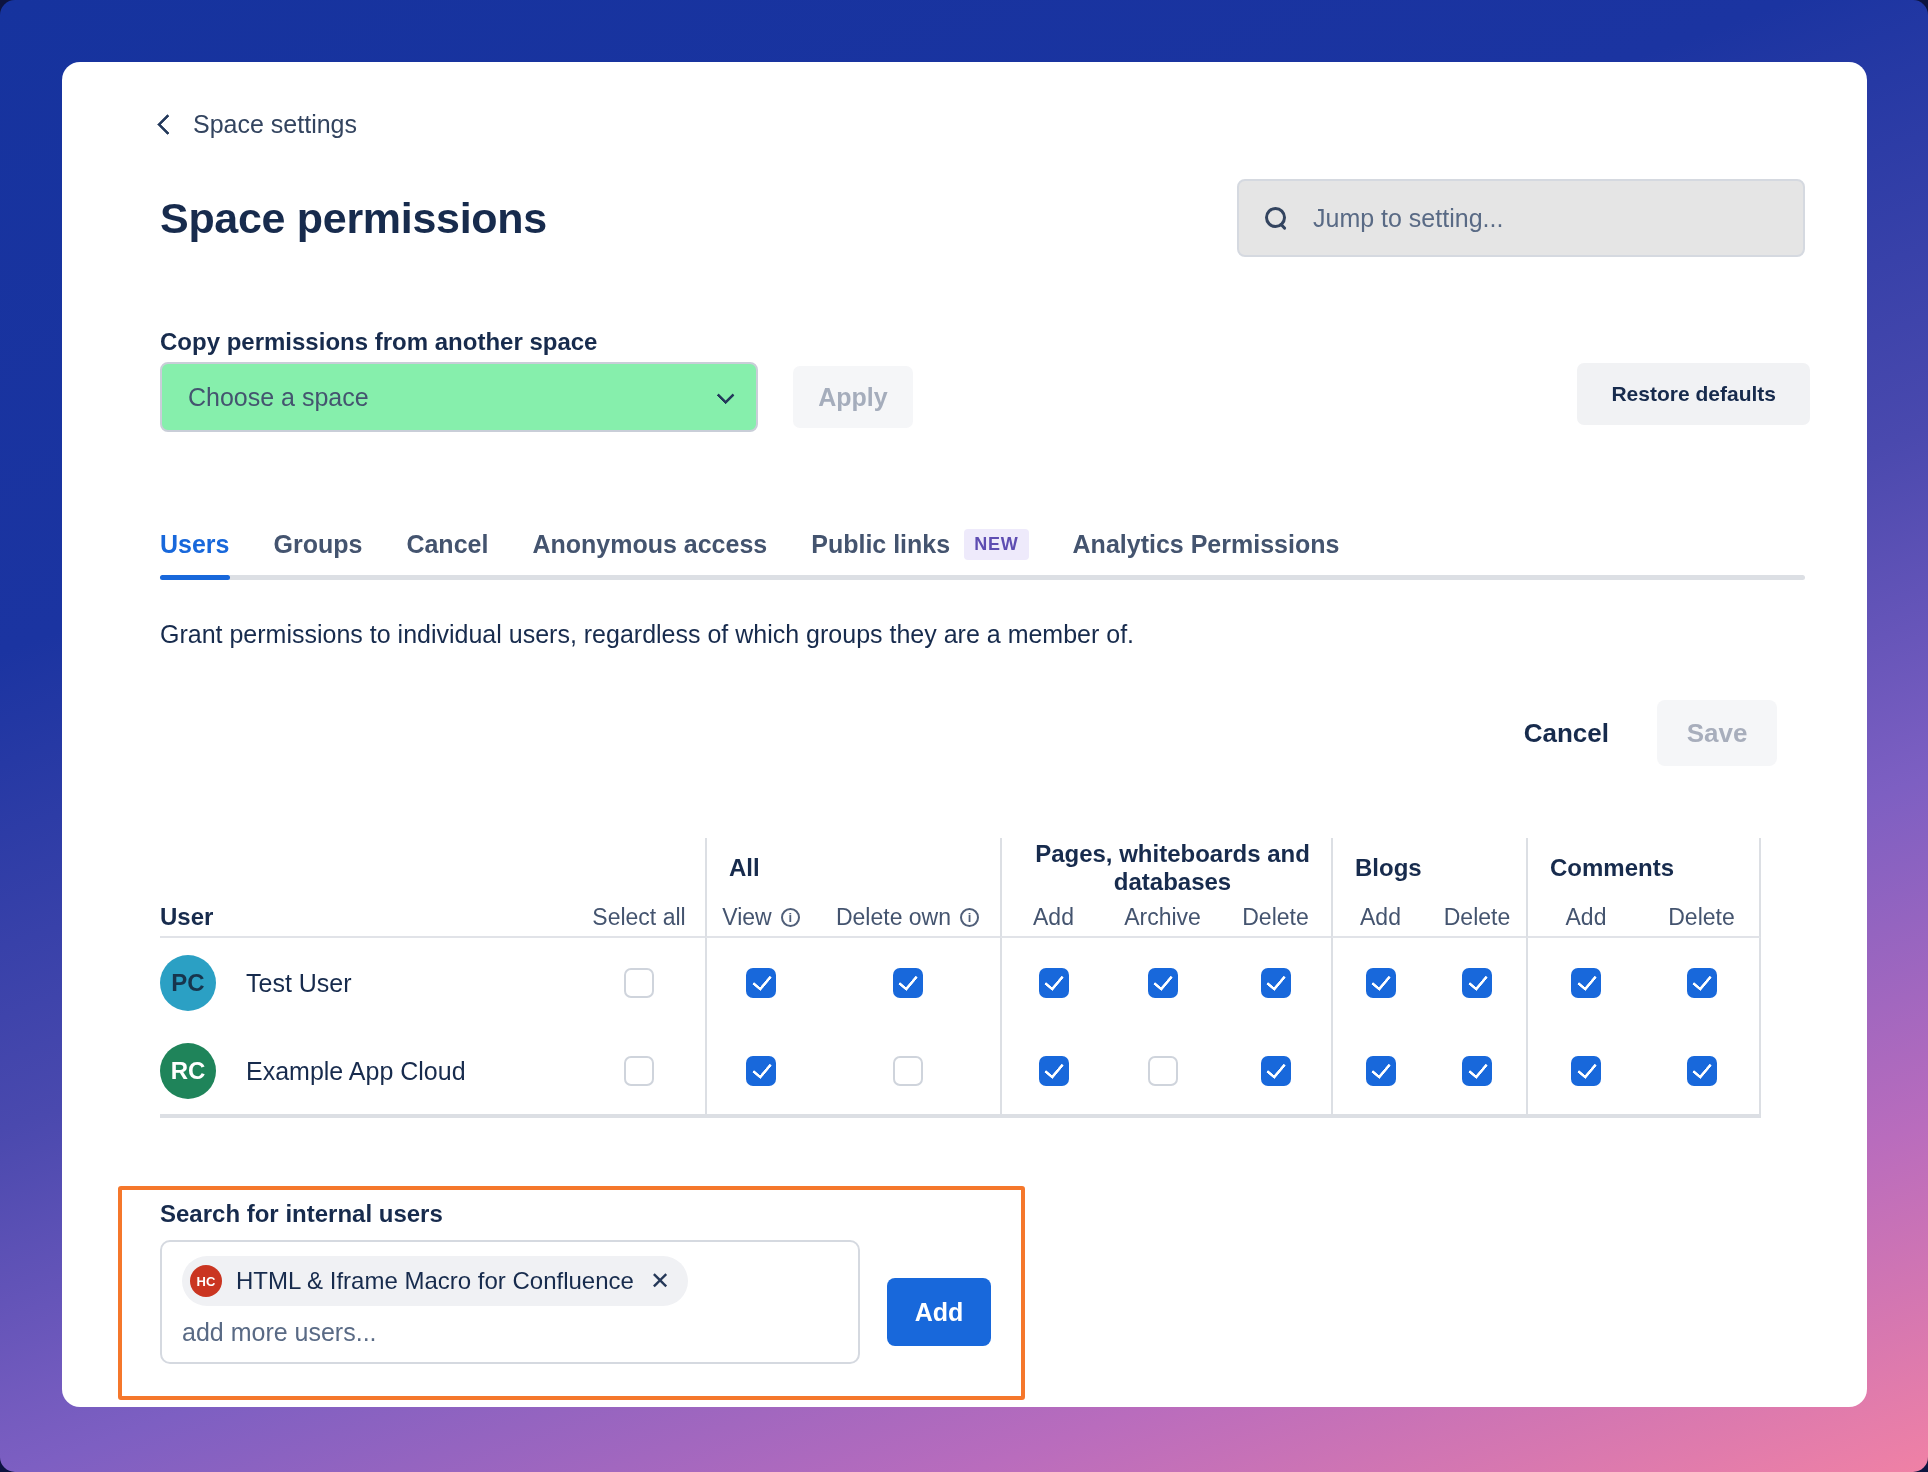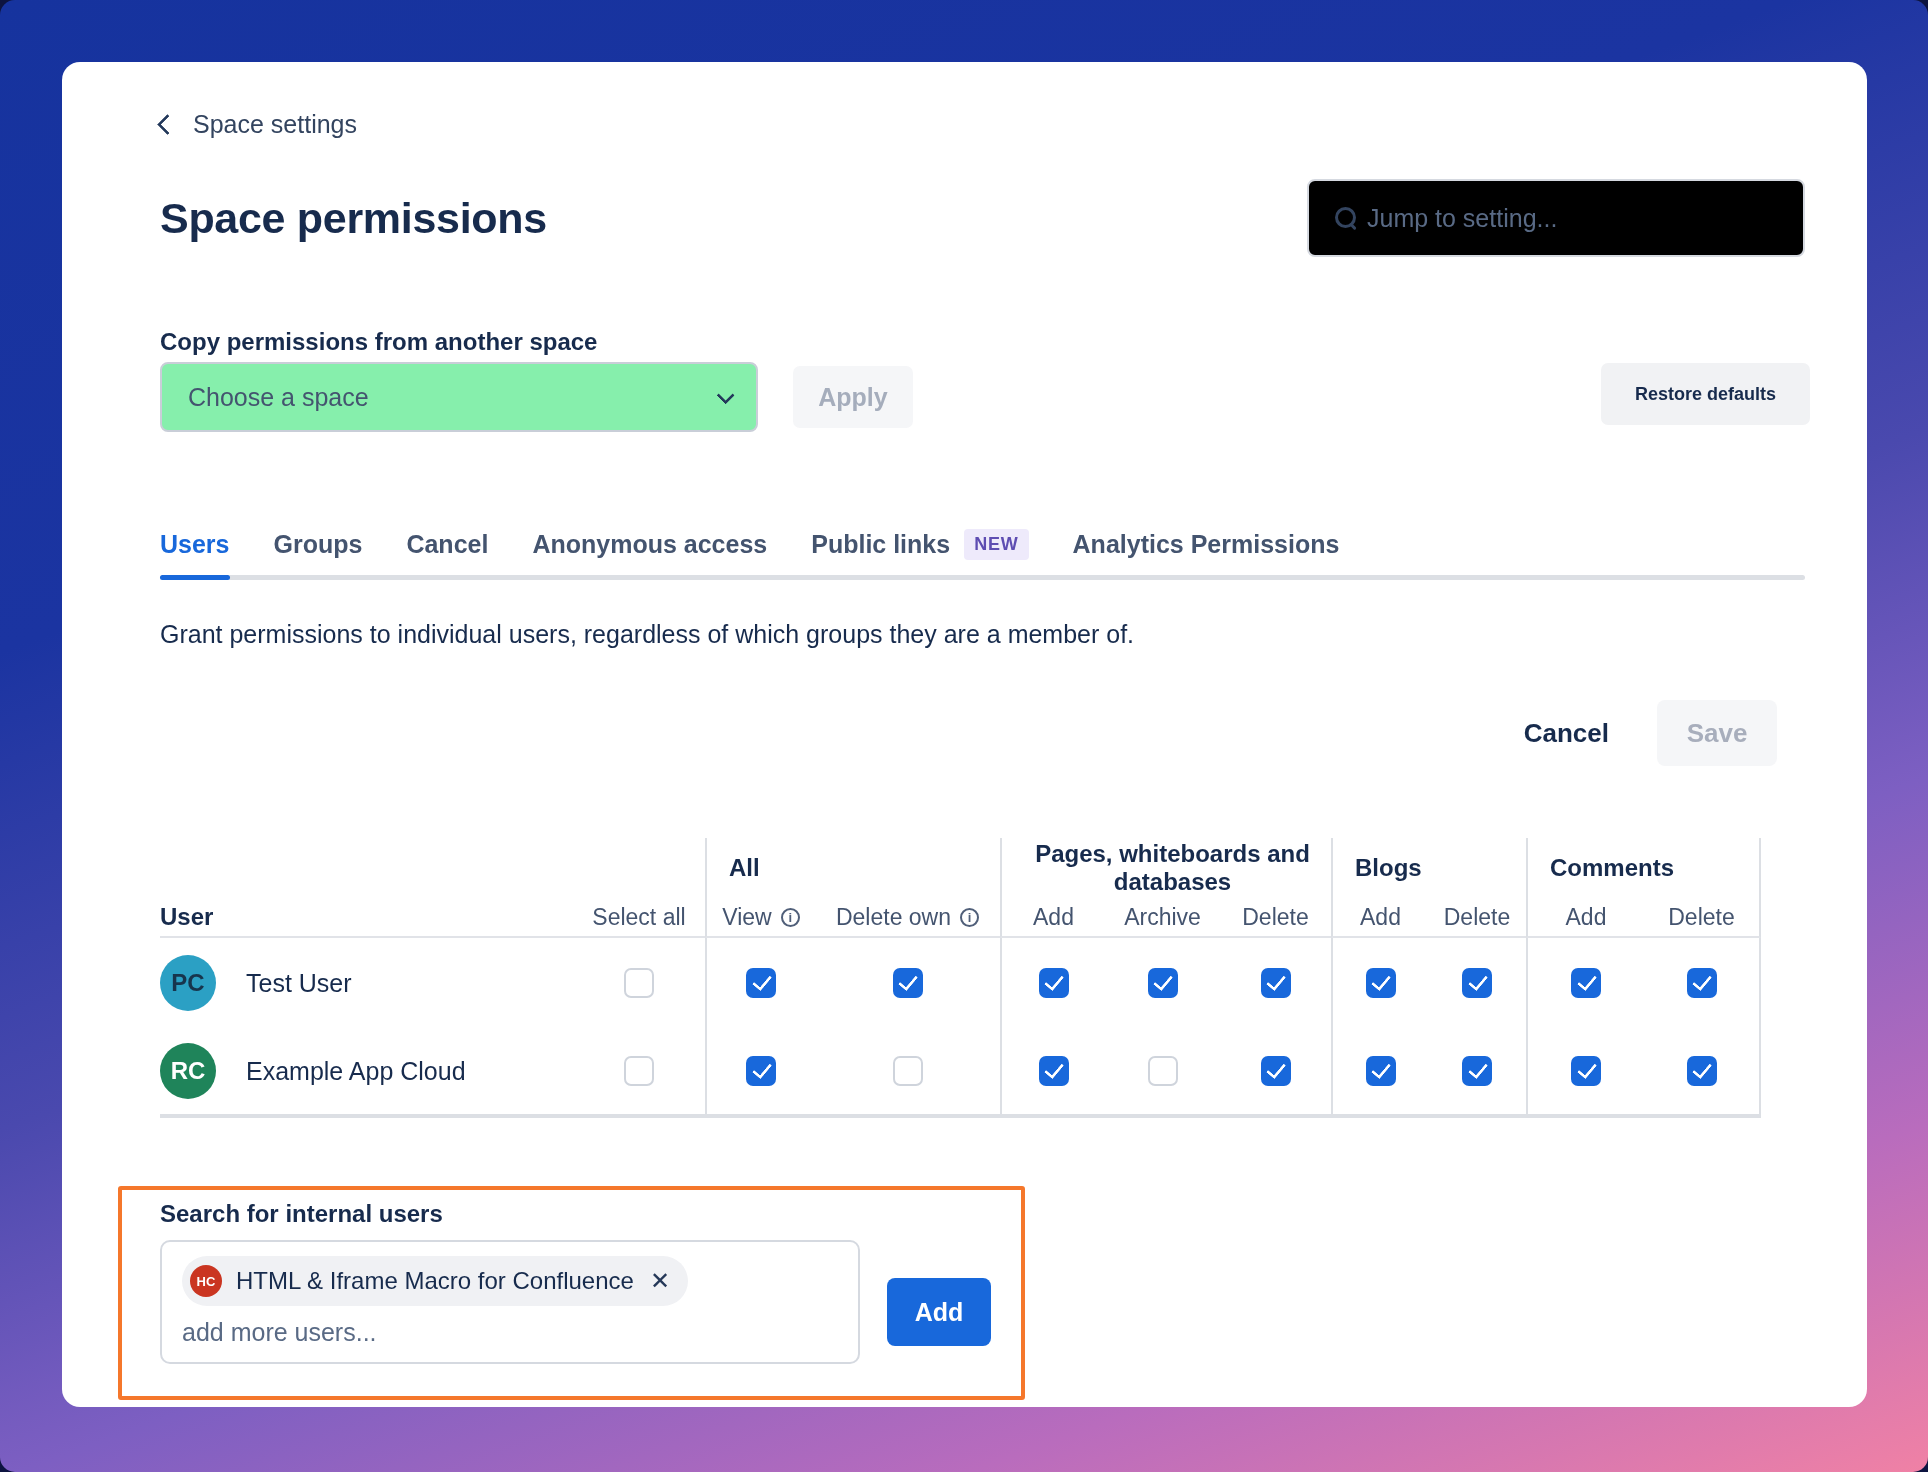--- a/index.html
+++ b/index.html
@@ -17,37 +17,37 @@
 
   
   .back { position:absolute; left:98px; top:48px; display:flex; align-items:center; gap:18px; cursor:pointer; }
   .chev-left { width:15px; height:15px; border-left:3.5px solid #23395B; border-bottom:3.5px solid #23395B; transform:rotate(45deg); border-radius:1px; }
   .back-label { font-size:25px; color:#33445F; font-weight:500; }
 
   
   .page-title { position:absolute; left:98px; top:132px; font-size:43px; font-weight:700; color:#172B4D; letter-spacing:-0.3px; }
 
   
-  .jump { position:absolute; top:117px; right:62px; width:498px; height:78px; border:2px solid #D5D9E0; border-radius:8px;
-          display:flex; align-items:center; padding:0 26px; gap:10px; background:#000000; }
+  .jump { position:absolute; top:117px; right:62px; width:568px; height:78px; border:2px solid #D5D9E0; border-radius:8px;
+          display:flex; align-items:center; padding:0 26px; gap:26px; background:#e5e5e5; }
   .search-icon { position:relative; width:22px; height:22px; flex:0 0 auto; }
   .search-icon::before { content:""; position:absolute; left:0; top:0; width:15px; height:15px; border:3px solid #33445F; border-radius:50%; }
   .search-icon::after { content:""; position:absolute; left:15px; top:15px; width:8px; height:3px; background:#33445F; border-radius:2px; transform:rotate(45deg); transform-origin:left center; }
   .jump-placeholder { font-size:25px; color:#596A85; }
 
   
   .copy-label { position:absolute; left:98px; top:266px; font-size:24px; font-weight:700; color:#172B4D; }
   .space-select { position:absolute; left:98px; top:300px; width:598px; height:70px; border:2px solid #C9CED8; border-radius:8px;
                   display:flex; align-items:center; justify-content:space-between; padding:0 26px; cursor:pointer; background:#86efac; }
   .space-select-value { font-size:25px; color:#44546F; }
   .chev-down { width:13px; height:13px; border-right:3.5px solid #23395B; border-bottom:3.5px solid #23395B; transform:rotate(45deg) translateY(-3px); border-radius:1px; }
   .apply-btn { position:absolute; left:731px; top:304px; width:120px; height:62px; background:#F5F6F8; border:none; border-radius:7px;
                font-size:25px; font-weight:600; color:#A5ADBC; font-family:inherit; }
   .restore-btn { position:absolute; top:301px; right:57px; height:62px; padding:0 34px; background:#F1F2F4; border:none; border-radius:7px;
-                 font-size:18px; font-weight:600; color:#172B4D; font-family:inherit; cursor:pointer; }
+                 font-size:21px; font-weight:600; color:#172B4D; font-family:inherit; cursor:pointer; }
 
   
   .tabs { position:absolute; left:98px; right:62px; top:468px; display:flex; gap:44px; }
   .tabs::after { content:""; position:absolute; left:0; right:0; bottom:0; height:5px; background:#DCDFE4; border-radius:3px; z-index:0; }
   .tab { position:relative; padding-bottom:20px; font-size:25px; font-weight:600; color:#44546F; cursor:pointer; display:flex; align-items:flex-start; gap:14px; }
   .tab.active { color:#1868DB; }
   .tab.active::after { content:""; position:absolute; left:0; right:0; bottom:0; height:5px; background:#1868DB; border-radius:3px; z-index:1; }
   .new-badge { background:#EEEAFB; color:#5E4DB2; font-size:18px; font-weight:700; letter-spacing:0.8px; padding:5px 10px; border-radius:4px; margin-top:-1px; }
 
   

